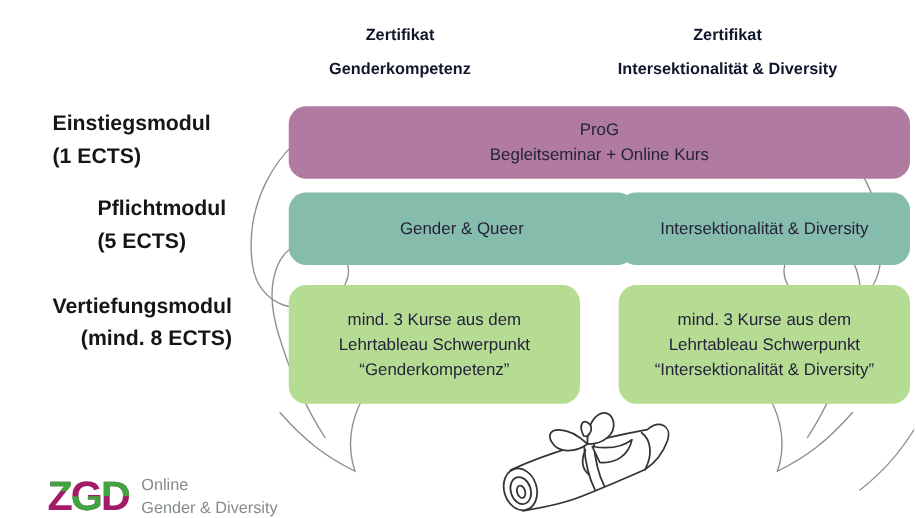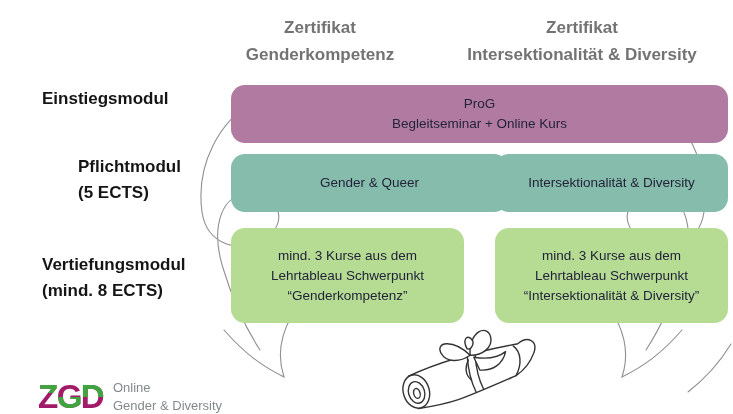--- a/index.html
+++ b/index.html
@@ -2,30 +2,30 @@
 <html><head>
 <meta charset="utf-8">
 <style>
   html,body{margin:0;padding:0;background:#fff;}
   .canvas{
     position:relative;width:733px;height:414px;background:#ffffff;overflow:hidden;
     font-family:"Liberation Sans",sans-serif;color:#111;
   }
   .col-header{
     position:absolute;top:14px;width:240px;text-align:center;
-    font-size:17px;font-weight:bold;line-height:27px;color:#737373;
+    font-size:13px;font-weight:bold;line-height:27px;color:#0f172a;
   }
   .col-header.left{left:200px;}
   .col-header.right{left:462px;}
   .row-label{
     position:absolute;left:42px;font-size:17px;font-weight:bold;line-height:26px;color:#151515;
   }
   .row-label.r1{top:86px;}
   .row-label.r2{top:154px;margin-left:36px;}
-  .row-label.r3{top:252px;}
+  .row-label.r3{top:232px;text-align:right;}
   .box{
     position:absolute;border-radius:14px;display:flex;flex-direction:column;
     align-items:center;justify-content:center;text-align:center;
     font-size:13.5px;line-height:20px;color:#23233a;margin-left:28px;
   }
   .box.entry{left:203px;top:85px;width:497px;height:58px;}
   .box.mand-left{left:203px;top:154px;width:277px;height:58px;}
   .box.mand-right{left:467px;top:154px;width:233px;height:58px;}
   .box.adv-left{left:203px;top:228px;width:233px;height:95px;}
   .box.adv-right{left:467px;top:228px;width:233px;height:95px;}
@@ -75,20 +75,21 @@
     <div>Zertifikat</div>
     <div>Genderkompetenz</div>
   </div>
   <div class="col-header right">
     <div>Zertifikat</div>
     <div>Intersektionalität &amp; Diversity</div>
   </div>
 
   <div class="row-label r1">
     <div>Einstiegsmodul</div>
+    <div>(1 ECTS)</div>
   </div>
   <div class="row-label r2">
     <div>Pflichtmodul</div>
     <div>(5 ECTS)</div>
   </div>
   <div class="row-label r3">
     <div>Vertiefungsmodul</div>
     <div>(mind. 8 ECTS)</div>
   </div>
 

